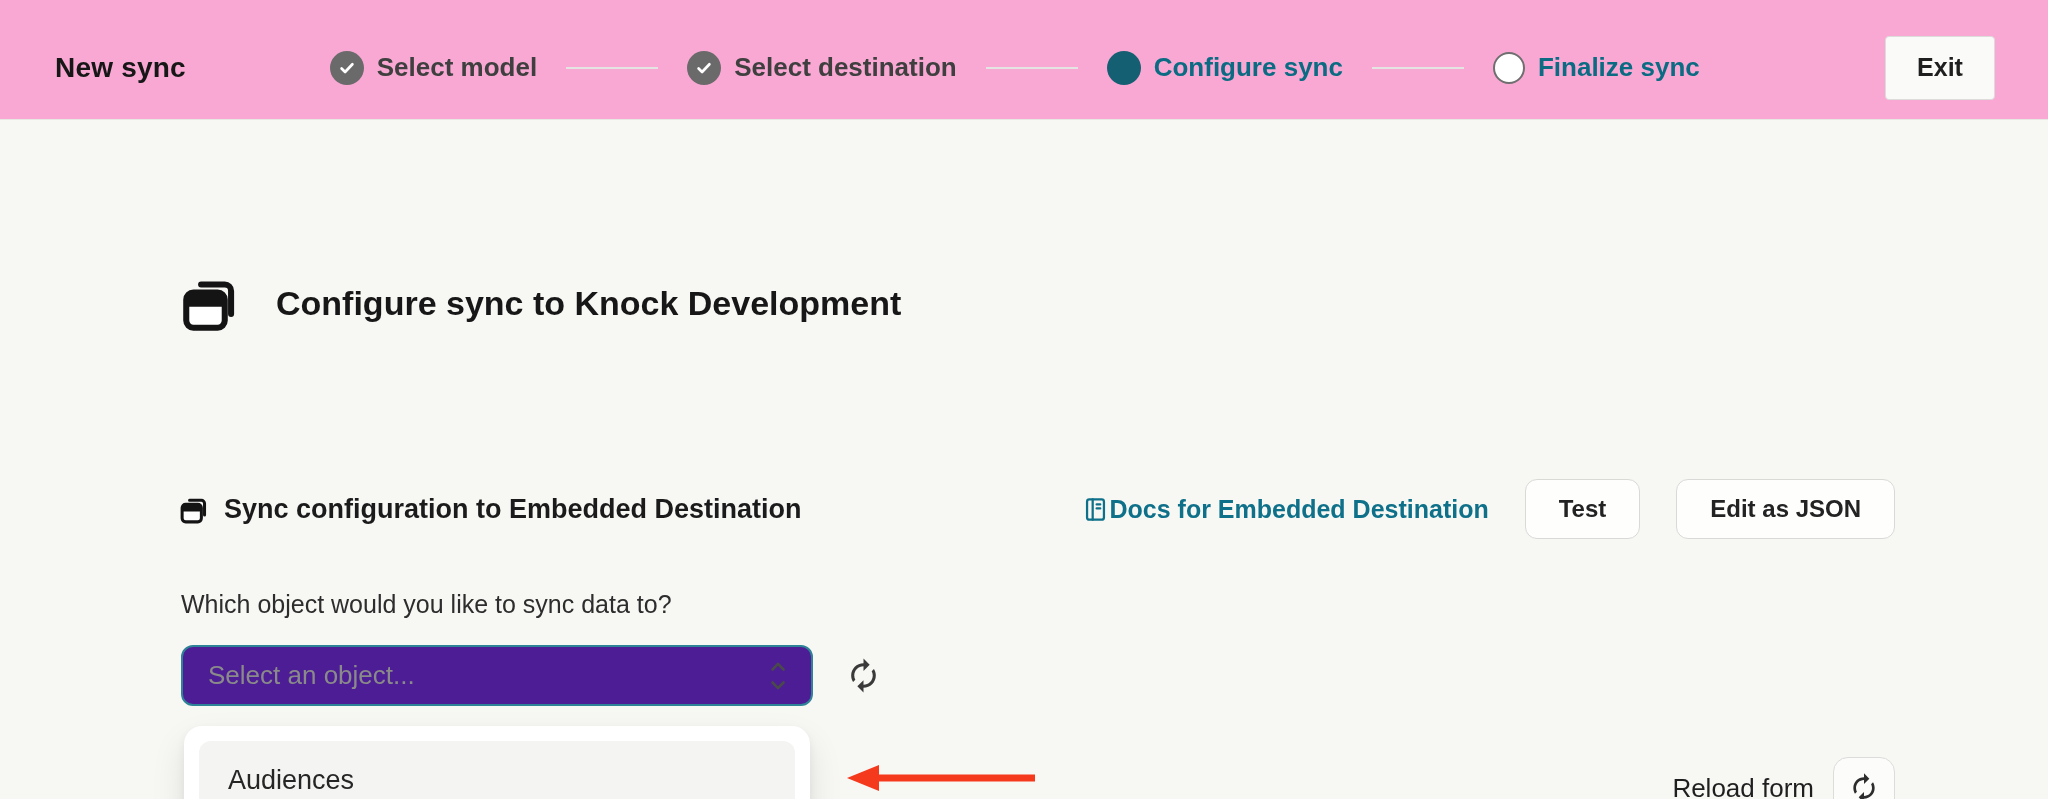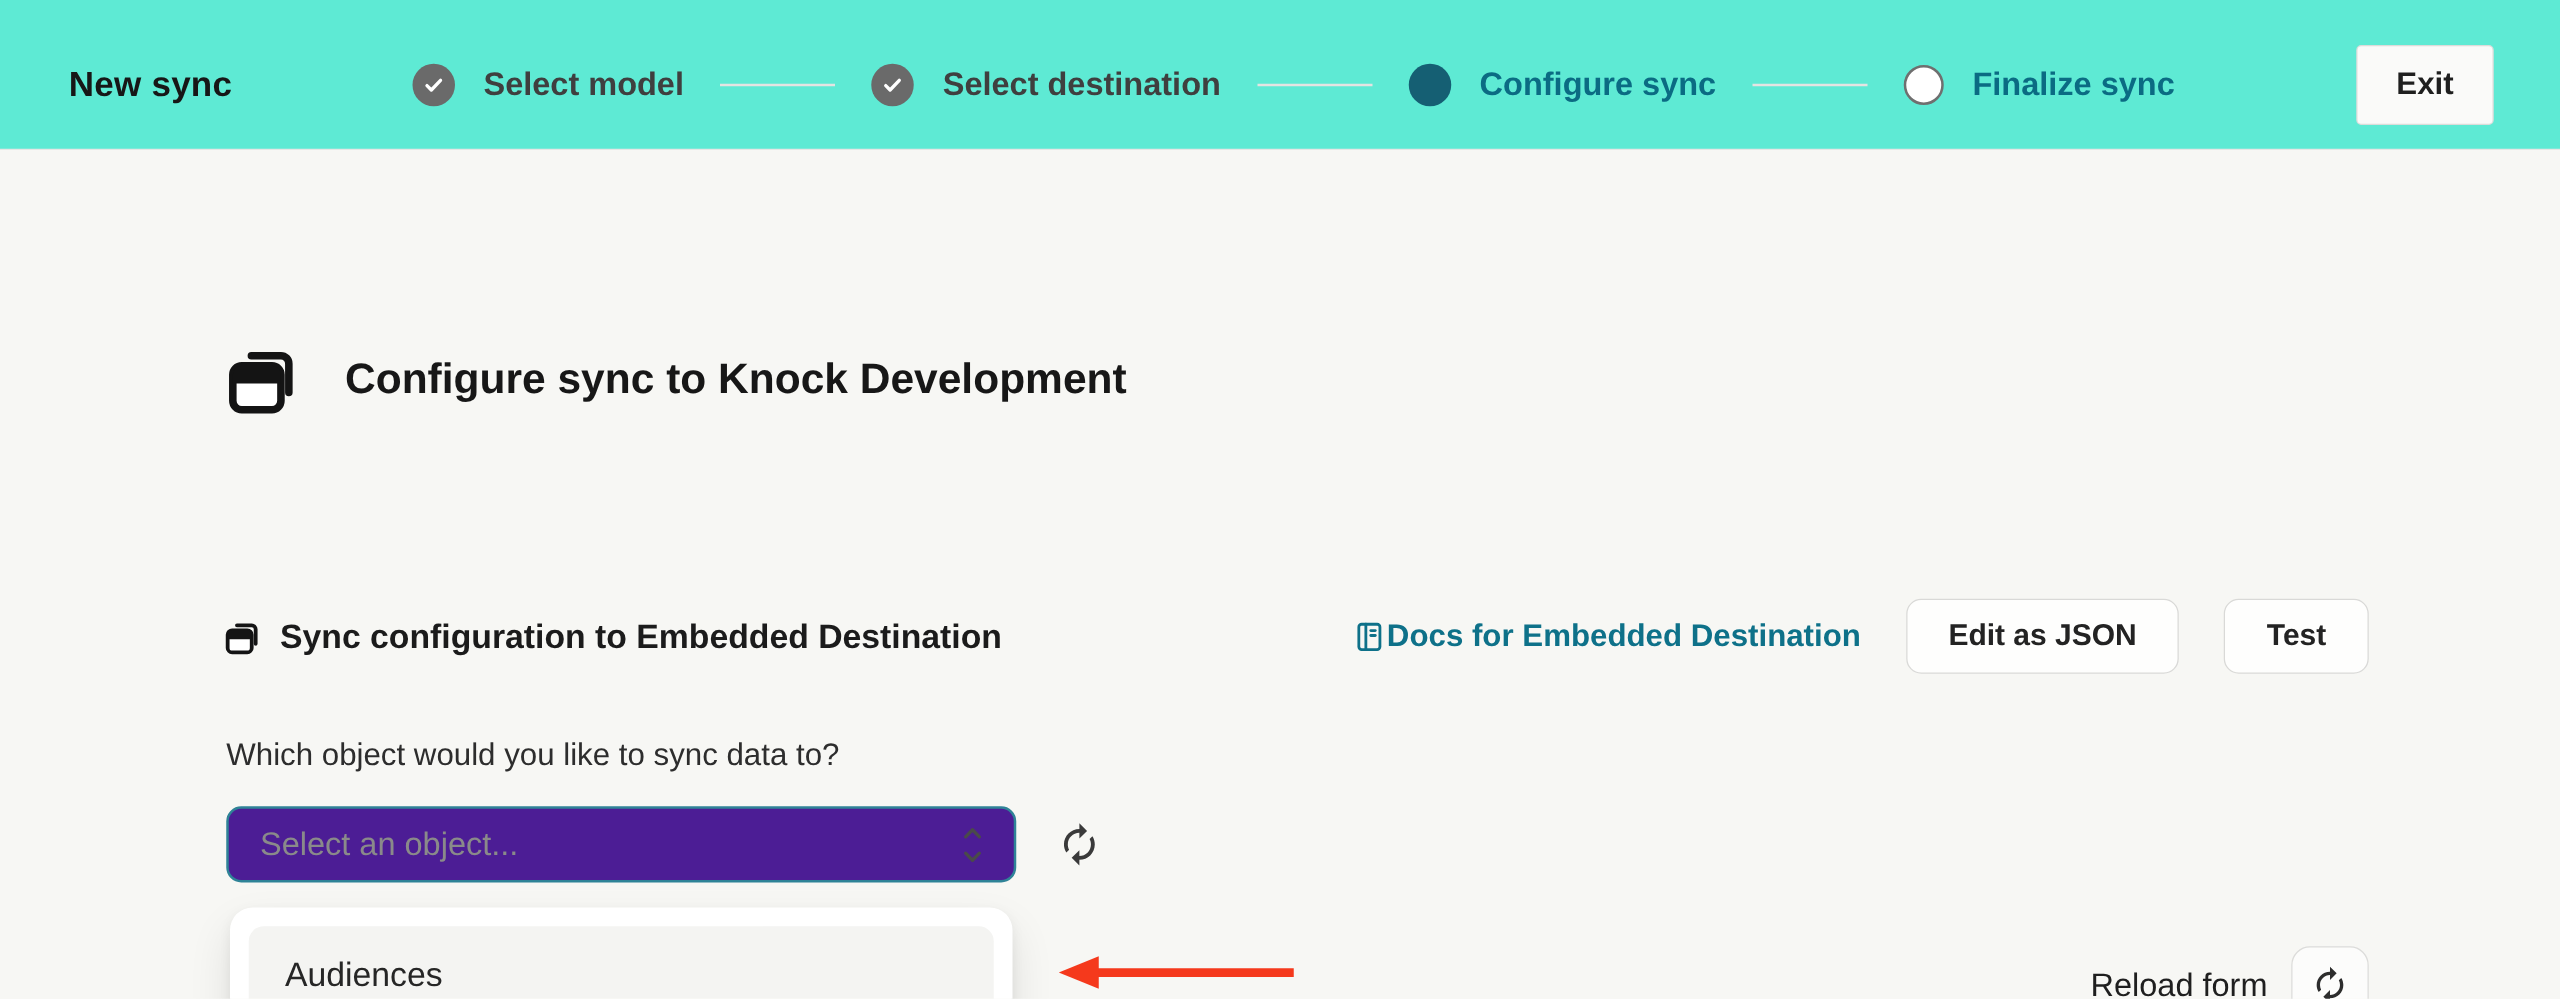--- a/index.html
+++ b/index.html
@@ -7,40 +7,40 @@
   body {
     font-family:"Liberation Sans","DejaVu Sans",sans-serif;
     background:#f7f7f4;
     color:#1c1c1c;
     overflow:hidden;
   }
 
   
   .app-header {
     height:120px;
-    background:#5eead4;
+    background:#f9a8d4;
     border-bottom:1px solid #e7e7e5;
     display:flex;
     align-items:center;
     padding:16px 53px 0 55px;
   }
   .app-title { font-size:28px; font-weight:700; color:#171717; letter-spacing:.2px; }
 
   .stepper { display:flex; align-items:center; margin-left:144px; }
   .step { display:flex; align-items:center; }
   .step-circle {
     width:34px; height:34px; border-radius:50%;
     display:flex; align-items:center; justify-content:center;
     flex:0 0 auto;
   }
   .step-circle.complete { background:#6a6a6a; }
   .step-circle.complete svg { width:20px; height:20px; }
   .step-circle.active { background:#155f73; }
   .step-circle.upcoming { background:#fff; border:2px solid #6f6f6f; width:32px; height:32px; }
-  .step-label { margin-left:23px; font-size:26px; font-weight:600; white-space:nowrap; }
+  .step-label { margin-left:13px; font-size:26px; font-weight:600; white-space:nowrap; }
   .step-label.done { color:#3f3f3f; }
   .step-label.teal { color:#0b6b83; }
   .step-connector { width:92px; height:2px; background:#e4e4e2; margin:0 29px; }
 
   .exit-button {
     margin-left:auto;
     width:110px; height:64px;
     background:#fafaf9;
     border:1px solid #dcdcda;
     border-radius:4px;
@@ -202,22 +202,22 @@
     <div class="section-actions">
       <div class="docs-link">
         <svg viewBox="0 0 24 24" fill="none" stroke="currentColor" stroke-width="2" stroke-linecap="round">
           <rect x="4.5" y="3" width="15" height="18" rx="2"></rect>
           <path d="M9.5 3v18"></path>
           <path d="M13 7.5h3.2"></path>
           <path d="M13 11h3.2"></path>
         </svg>
         <span class="docs-link-text">Docs for Embedded Destination</span>
       </div>
+      <button class="ghost-button">Test</button>
       <button class="ghost-button">Edit as JSON</button>
-      <button class="ghost-button">Test</button>
     </div>
   </div>
 
   <div class="question-label">Which object would you like to sync data to?</div>
 
   <div class="select-row">
     <div class="select-box">
       <span class="select-placeholder">Select an object...</span>
       <svg class="select-chevrons" viewBox="0 0 24 34" fill="none" stroke="currentColor" stroke-width="2.6" stroke-linecap="round" stroke-linejoin="round">
         <path d="M6.5 10.5L12 4.8l5.5 5.7"></path>

